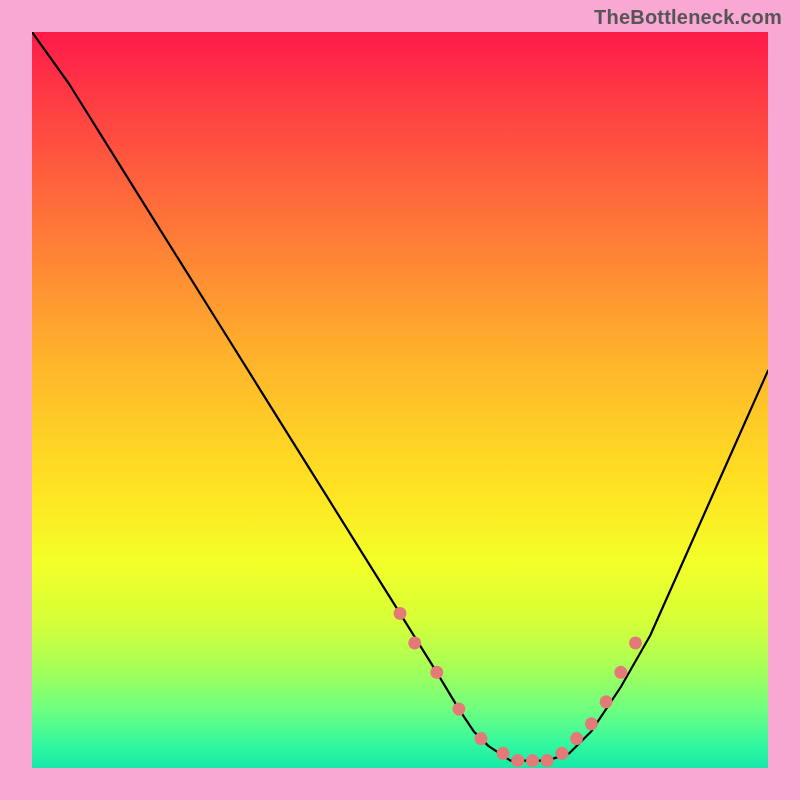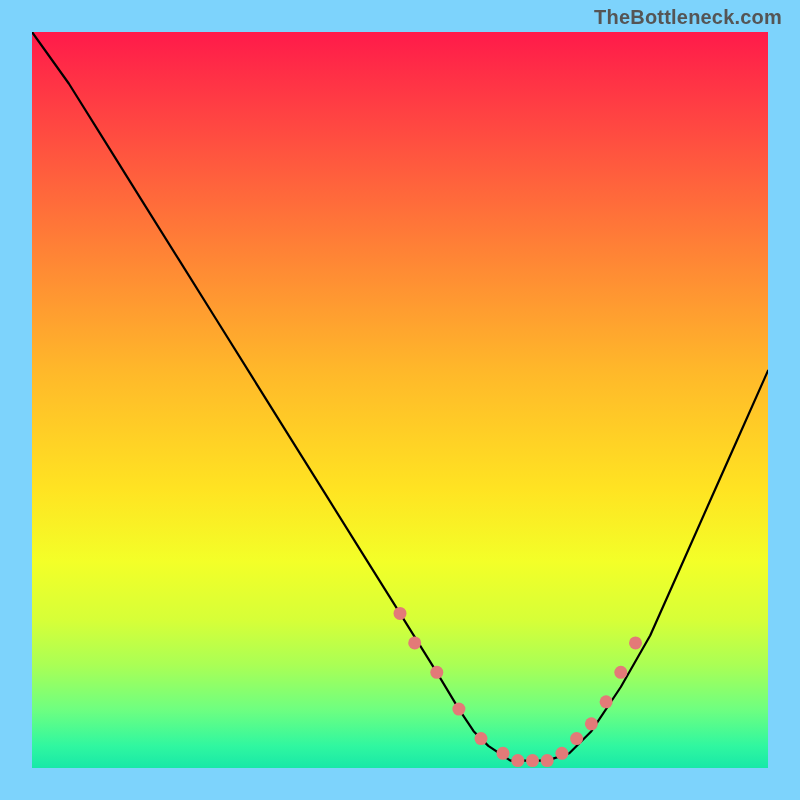--- a/index.html
+++ b/index.html
@@ -1,17 +1,17 @@
 <!DOCTYPE html>
 <html><head>
 <meta charset="utf-8">
 <style>
   * { margin: 0; padding: 0; box-sizing: border-box; }
   html, body { width: 800px; height: 800px; background: #000; overflow: hidden; }
-  .container { position: relative; width: 800px; height: 800px; background: #7dd3fc; }
+  .container { position: relative; width: 800px; height: 800px; background: #f9a8d4; }
   .watermark {
     position: absolute;
     top: 6px;
     right: 18px;
     color: #555;
     font-family: Arial, Helvetica, sans-serif;
     font-size: 20px;
     font-weight: 600;
     letter-spacing: 0.2px;
   }

